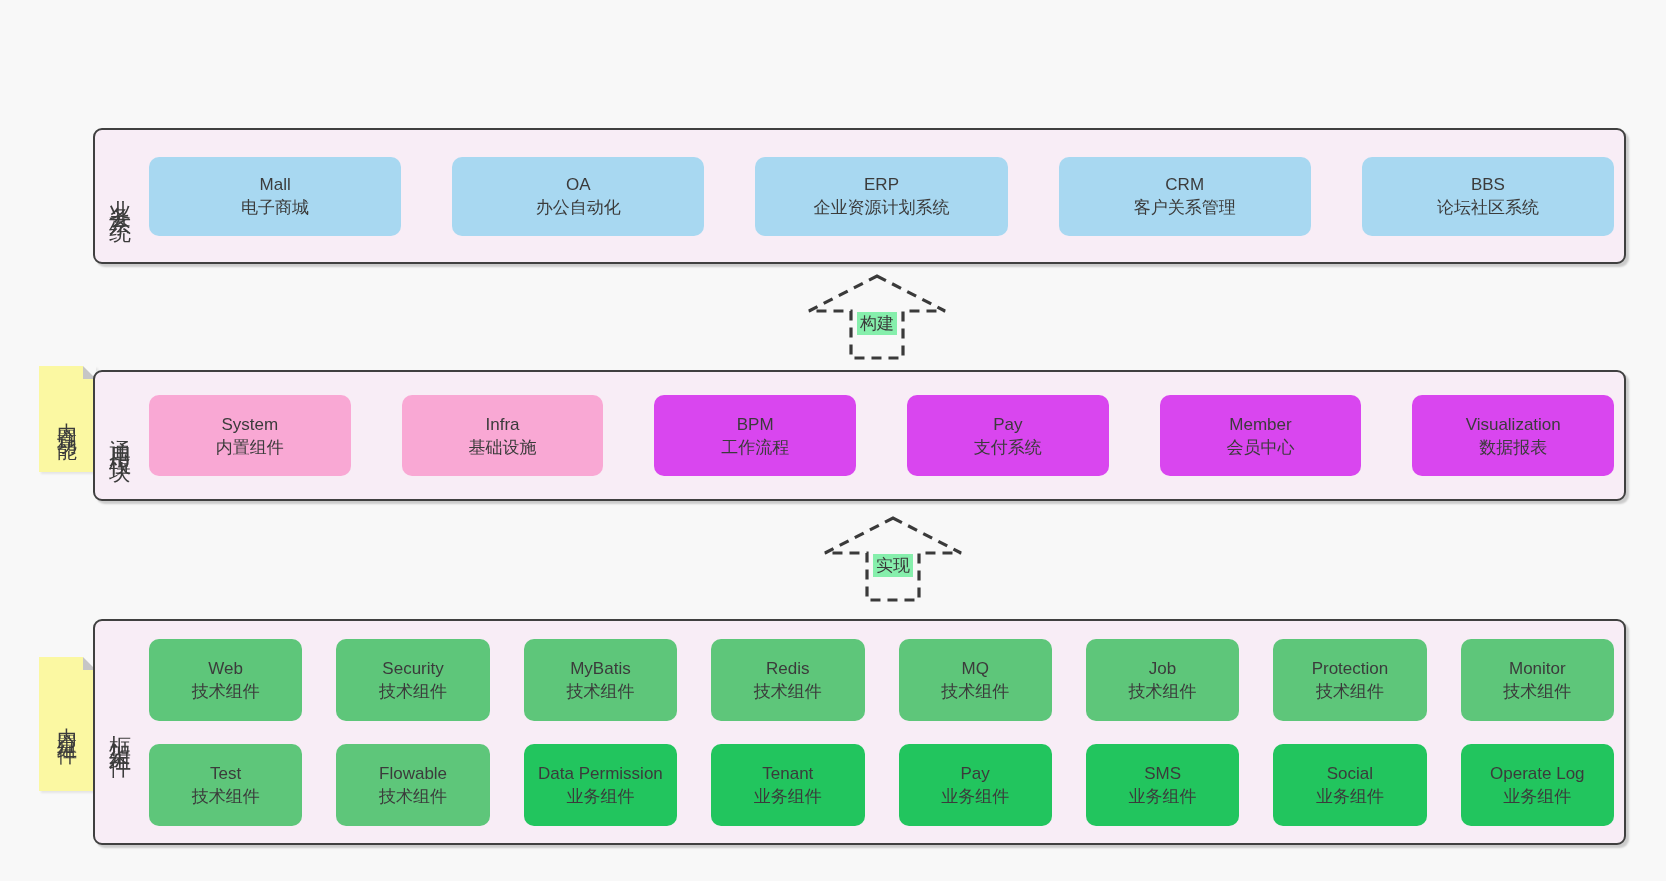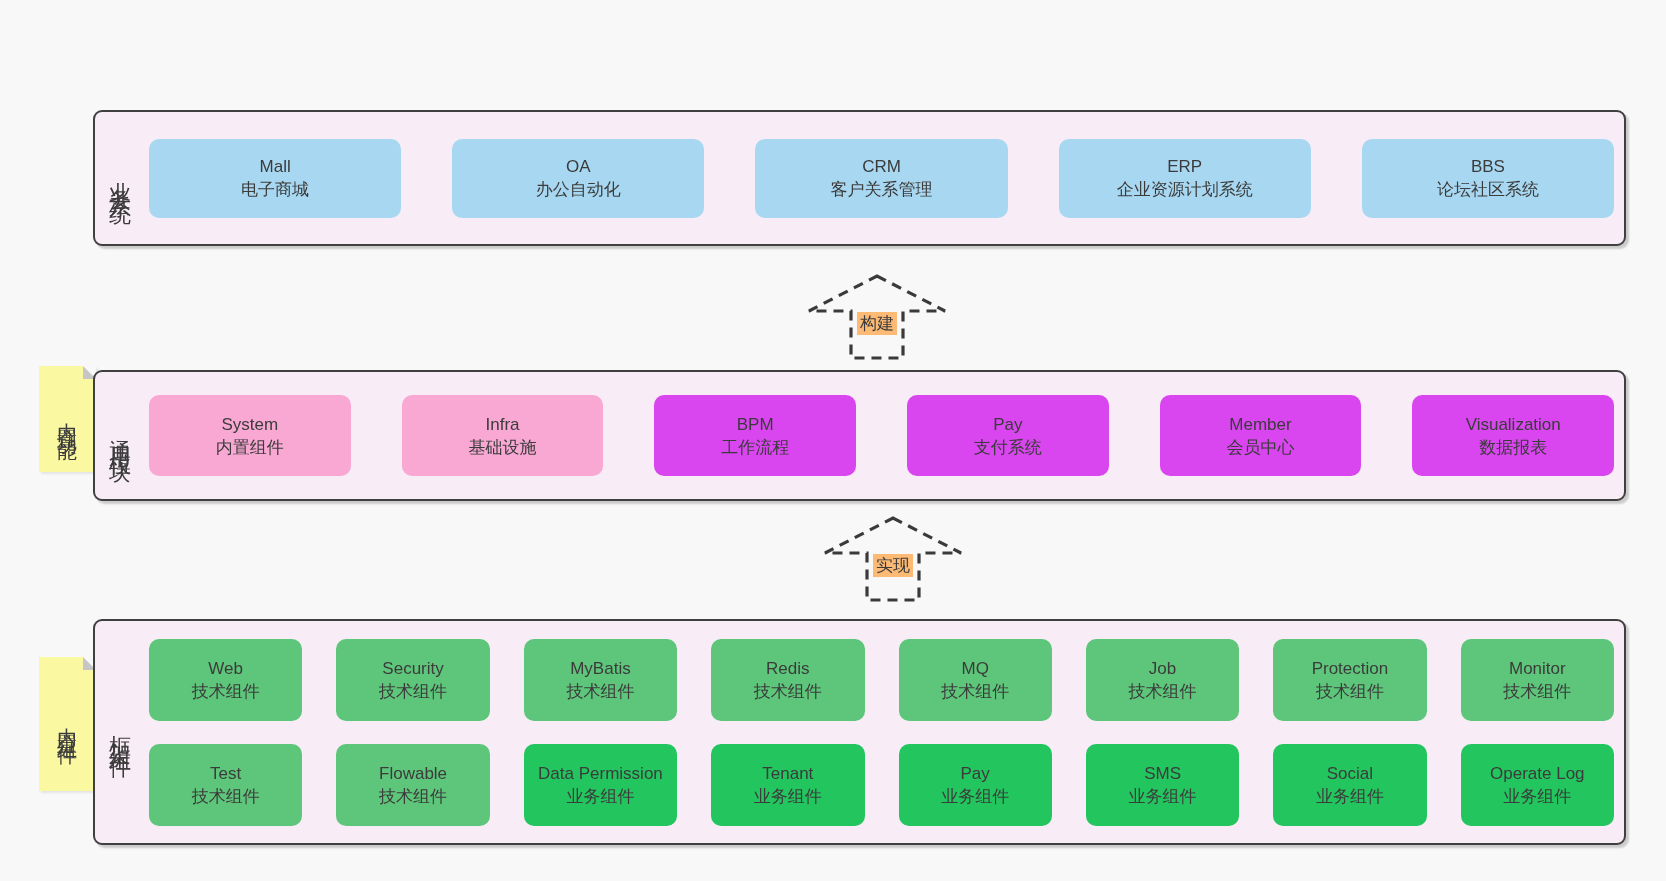--- a/index.html
+++ b/index.html
@@ -16,21 +16,21 @@
   
   .layer{
     position:absolute;left:93px;width:1533px;
     background:#f8edf6;
     border:2px solid #404040;
     border-radius:9px;
     box-sizing:border-box;
     box-shadow:3px 3px 2px rgba(0,0,0,0.18);
     display:flex;
   }
-  #layer-business{top:110px;height:136px;}
+  #layer-business{top:128px;height:136px;}
   #layer-modules{top:370px;height:131px;}
   #layer-components{top:619px;height:226px;}
 
   .layer-label{
     align-self:center;
     writing-mode:vertical-rl;
     text-orientation:upright;
     font-size:22px;line-height:1;
     letter-spacing:7px;
     margin:0 16px 0 14px;
@@ -84,21 +84,21 @@
     font-size:20px;line-height:1;letter-spacing:6px;white-space:nowrap;
   }
 
   
   .arrow{position:absolute;width:140px;height:86px;}
   #arrow-build{left:807px;top:274px;}
   #arrow-implement{left:823px;top:516px;}
   .arrow svg{position:absolute;left:0;top:0;}
   .arrow .arrow-label{
     position:absolute;left:50%;top:38px;transform:translateX(-50%);
-    background:#fdba74;padding:0 3px;
+    background:#86efac;padding:0 3px;
     font-size:17px;white-space:nowrap;font-family:Liberation Serif, serif;
   }
 </style>
 </head>
 <body>
 
 <div class="note" id="note-functions">
   <i class="fold"></i>
   <span>内置功能</span>
 </div>
@@ -112,26 +112,26 @@
   <div class="row">
     <div class="box blue">
       <span>Mall</span>
       <span>电子商城</span>
     </div>
     <div class="box blue">
       <span>OA</span>
       <span>办公自动化</span>
     </div>
     <div class="box blue">
+      <span>ERP</span>
+      <span>企业资源计划系统</span>
+    </div>
+    <div class="box blue">
       <span>CRM</span>
       <span>客户关系管理</span>
-    </div>
-    <div class="box blue">
-      <span>ERP</span>
-      <span>企业资源计划系统</span>
     </div>
     <div class="box blue">
       <span>BBS</span>
       <span>论坛社区系统</span>
     </div>
   </div>
 </div>
 
 <div class="arrow" id="arrow-build">
   <svg width="140" height="86" viewBox="0 0 140 86">

